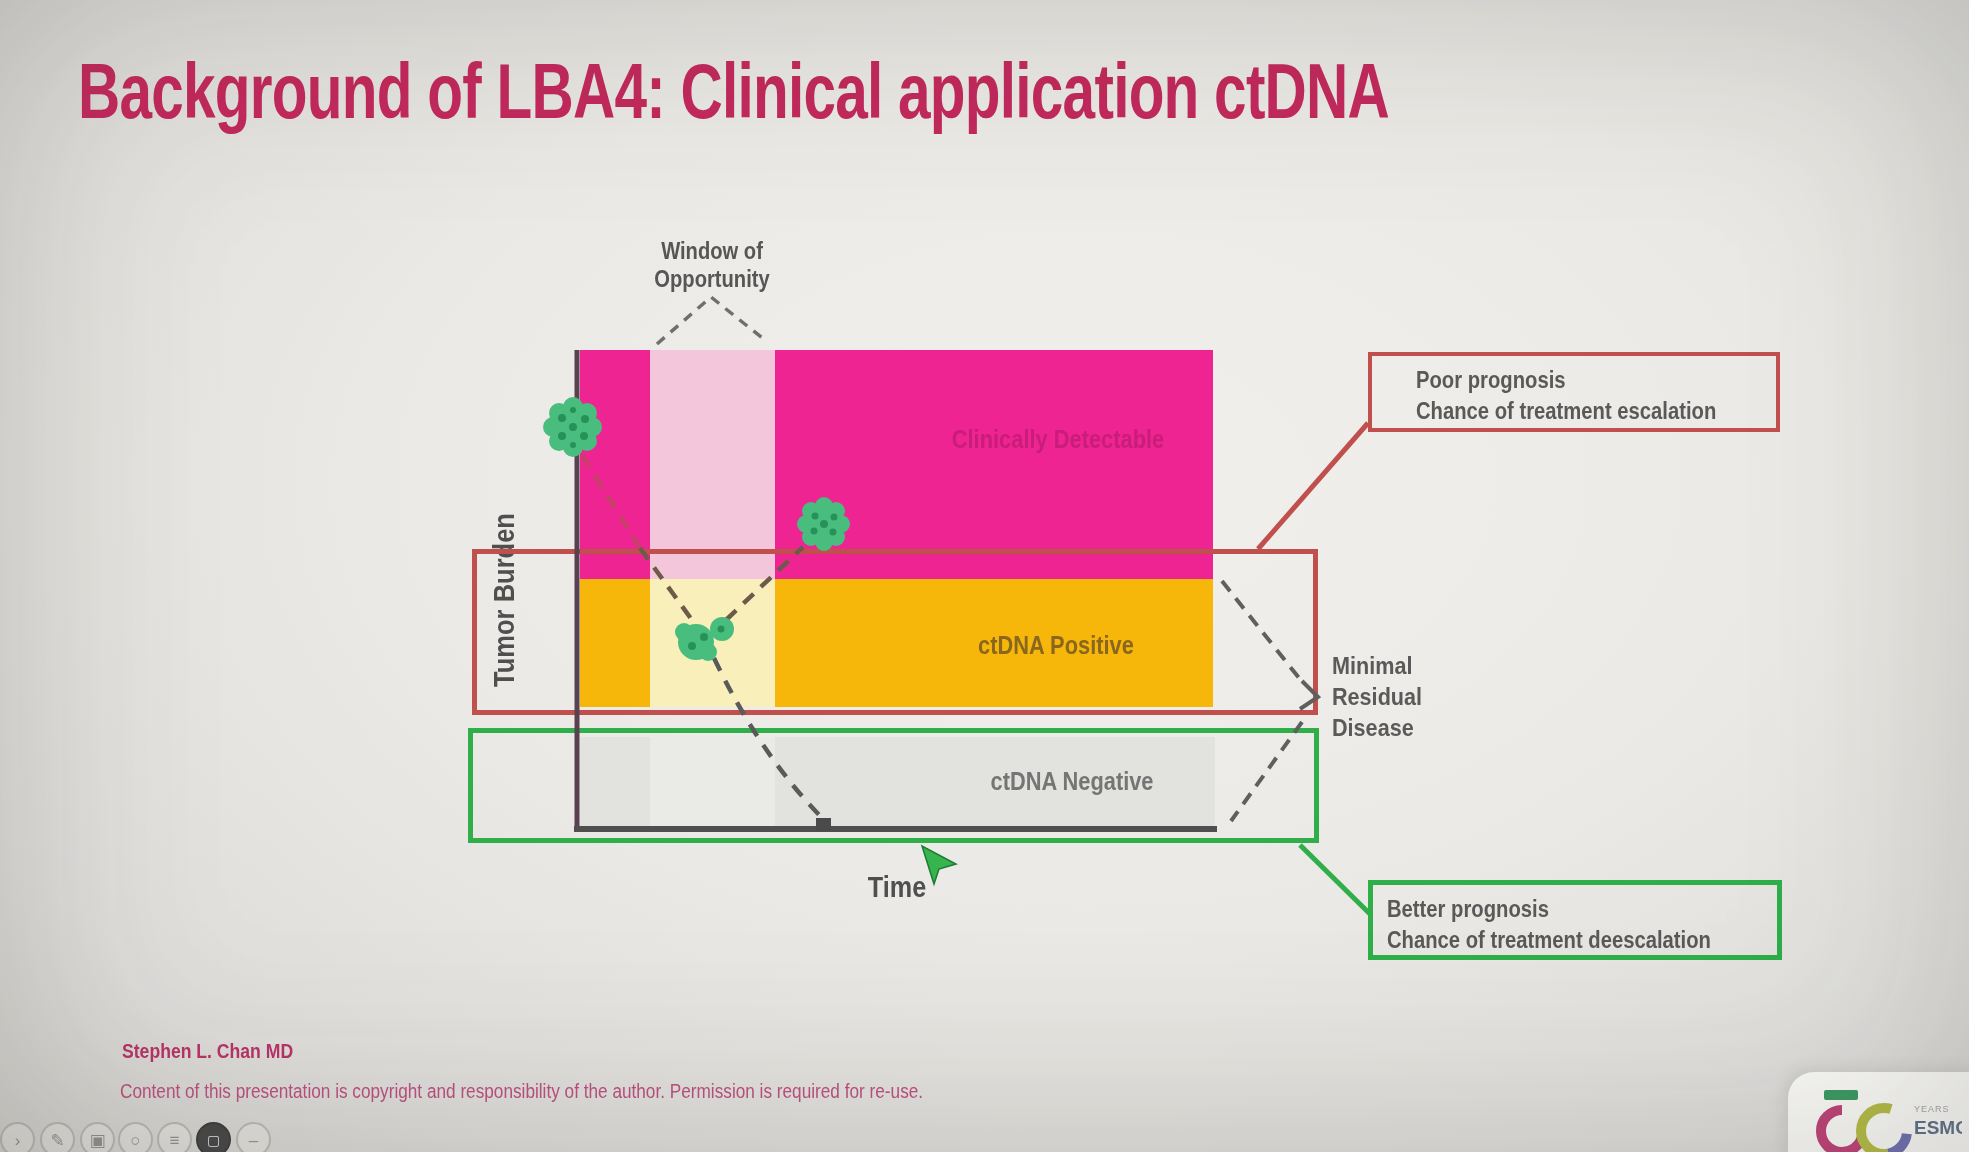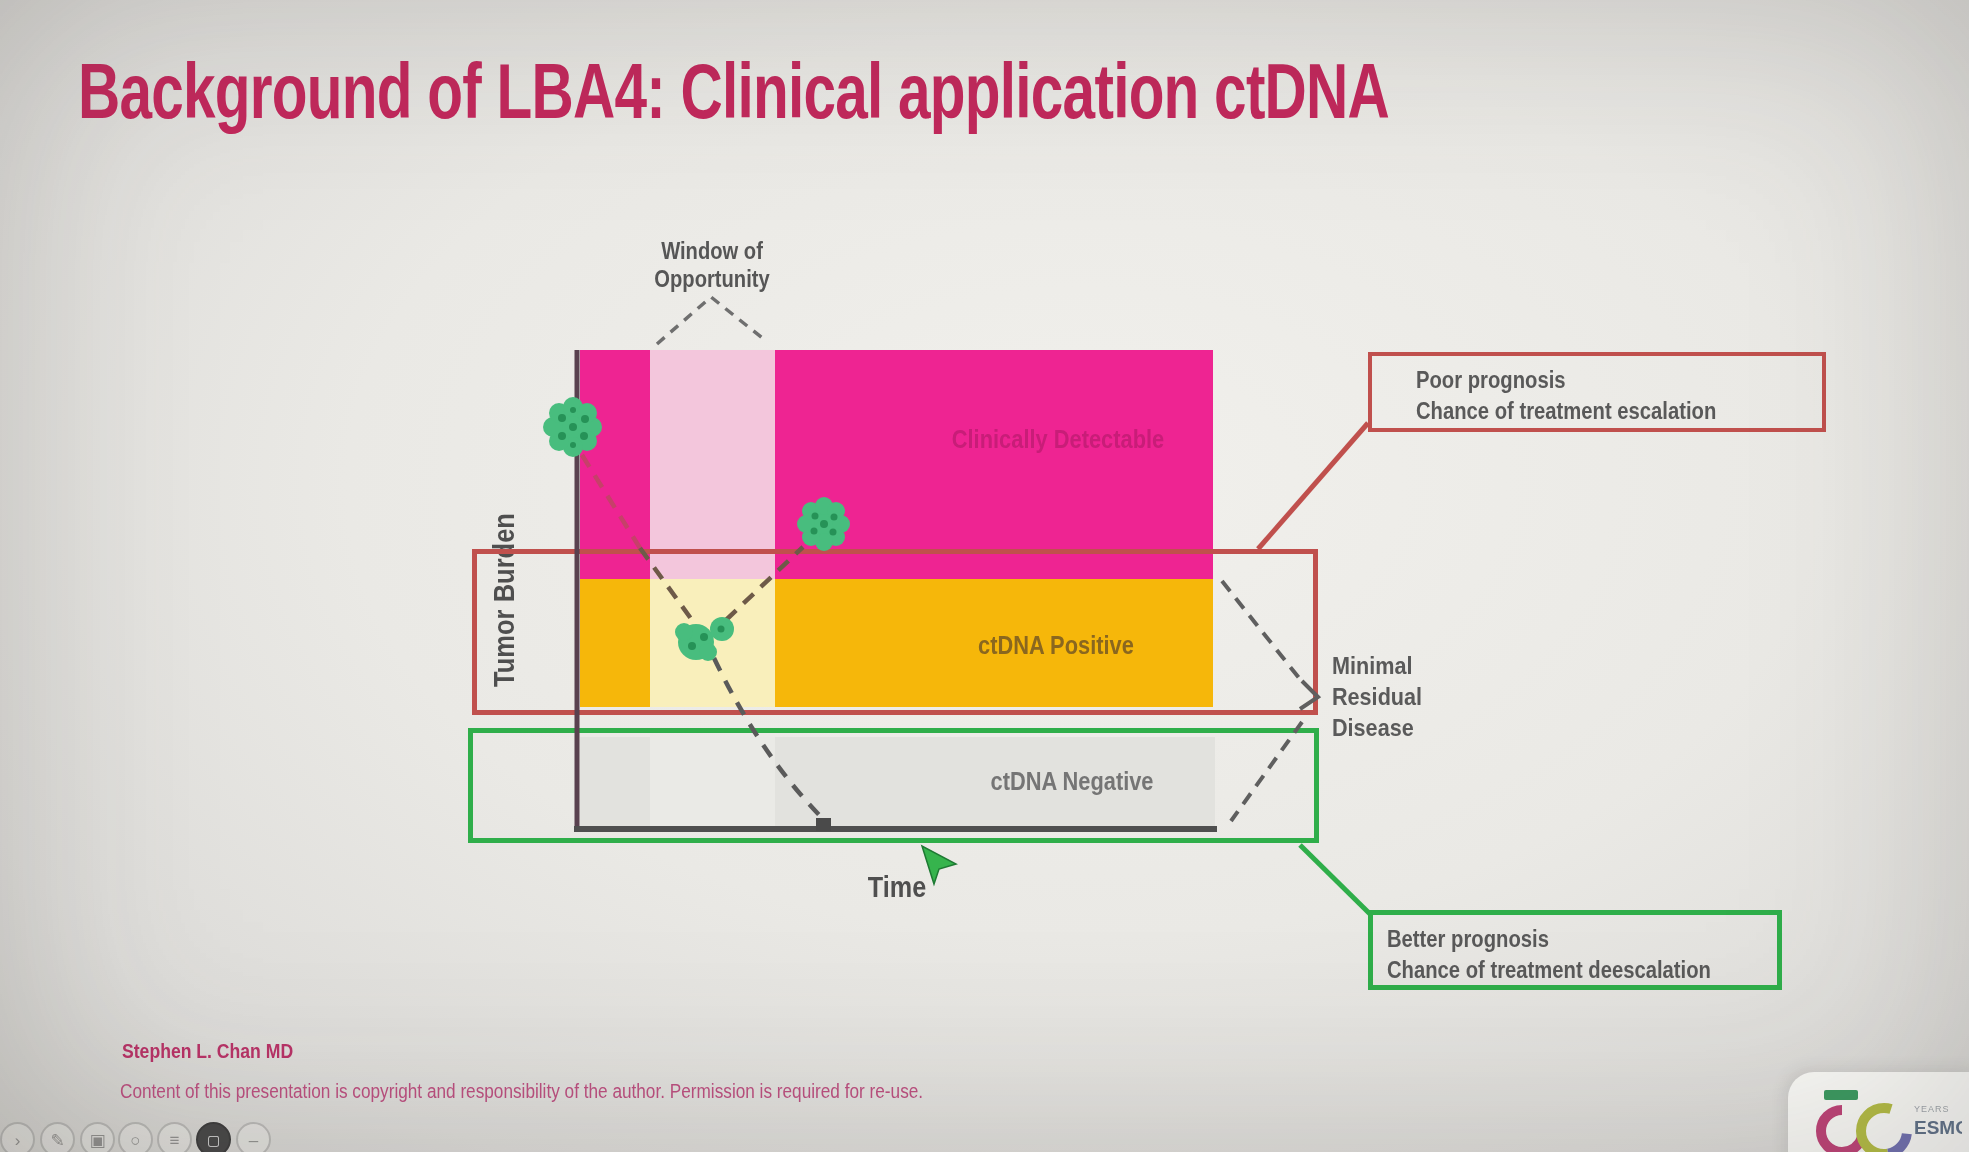--- a/index.html
+++ b/index.html
@@ -38,22 +38,22 @@
              transform:rotate(-90deg) scaleX(.88);}
   .lbl-time{left:837px;top:870px;width:120px;font-size:30px;color:#4f4f4f;}
   .lbl-mrd{left:1332px;top:650px;width:140px;font-size:24px;color:#5a5a5a;line-height:31px;
            text-align:left;transform:scaleX(.9);transform-origin:left top;}
   
   .redbox{left:472px;top:549px;width:846px;height:166px;border:5px solid #c0504d;box-sizing:border-box;}
   .greenbox{left:468px;top:728px;width:851px;height:115px;border:5px solid #2fae4a;box-sizing:border-box;}
   .callout{position:absolute;box-sizing:border-box;padding:9px 0 0 14px;}
   .callout .line{font-size:23px;font-weight:600;color:#595959;line-height:31px;white-space:nowrap;
                  transform:scaleX(.88);transform-origin:left top;}
-  .poorbox{left:1368px;top:352px;width:458px;height:80px;border:4px solid #c0504d;padding-left:44px;}
-  .betterbox{left:1368px;top:910px;width:414px;height:80px;border:5px solid #2fae4a;}
+  .poorbox{left:1368px;top:352px;width:412px;height:80px;border:4px solid #c0504d;padding-left:44px;}
+  .betterbox{left:1368px;top:880px;width:414px;height:80px;border:5px solid #2fae4a;}
   
   .presenter{left:122px;top:1040px;font-size:20px;font-weight:700;color:#b93267;
              transform:scaleX(.88);transform-origin:left top;white-space:nowrap;}
   .copyright{left:120px;top:1080px;font-size:20px;font-weight:400;color:#bd4f80;
              transform:scaleX(.86);transform-origin:left top;white-space:nowrap;}
   
   .toolbar{left:0;top:1122px;width:300px;height:40px;}
   .tbtn{position:absolute;top:0;width:35px;height:35px;border-radius:50%;
         border:2px solid rgba(110,110,110,.35);background:rgba(250,250,248,.25);
         color:rgba(80,80,80,.55);font-size:17px;line-height:33px;text-align:center;box-sizing:border-box;}

